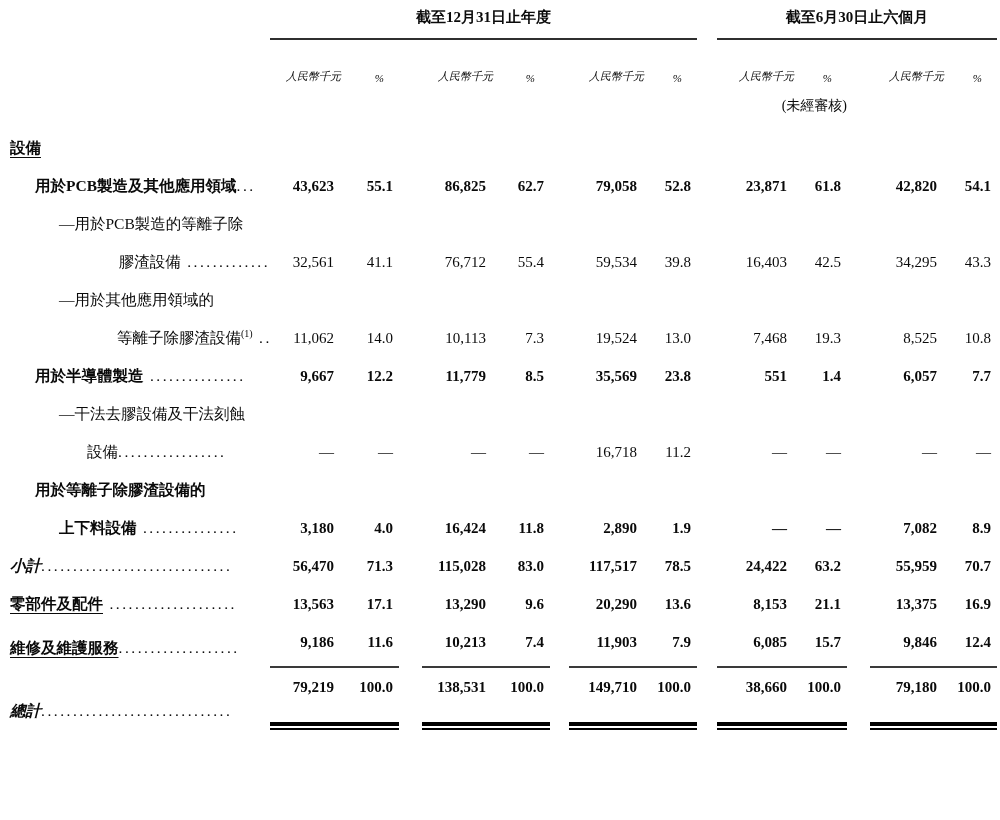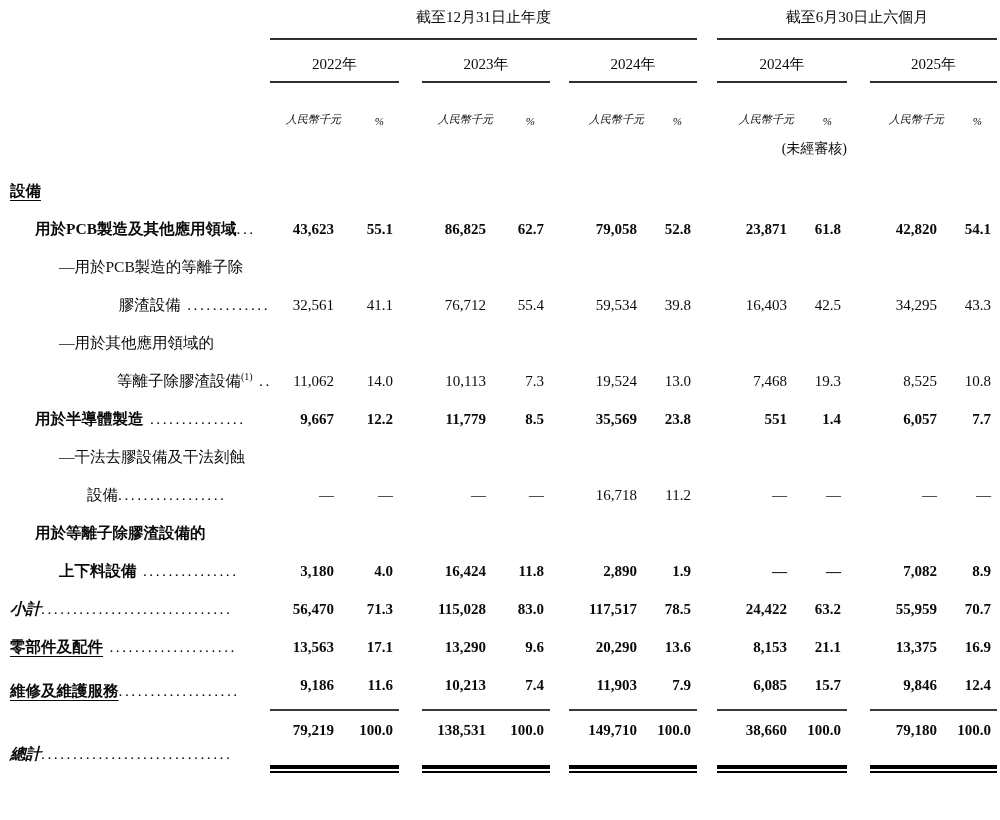--- a/index.html
+++ b/index.html
@@ -6,21 +6,21 @@
   body{
     width:1000px;height:820px;overflow:hidden;
     font-family:"Liberation Serif","DejaVu Serif",serif;
     color:#0a0a0a;
   }
   .page{width:1000px;height:820px;box-sizing:border-box;padding:4px 0 0 2px;}
   table{border-collapse:collapse;table-layout:fixed;width:995px;}
   th,td{margin:0;padding:0;}
 
   
-  thead th{font-weight:normal;vertical-align:bottom;white-space:nowrap;}
+  thead th{font-weight:bold;vertical-align:bottom;white-space:nowrap;}
   th.period{
     font-size:15px;text-align:center;
     padding:4px 0 11px 0;
     border-bottom:2px solid #2f2f2f;
   }
   tr.year-row th.year{
     font-size:15px;text-align:center;
     padding:15px 0 7px 0;
     border-bottom:2px solid #2f2f2f;
   }
@@ -90,32 +90,20 @@
       <col style="width:75px">
         <col style="width:52px">
     </colgroup>
     <thead>
       <tr>
         <th></th>
         <th class="period" colspan="8">截至12月31日止年度</th>
         <th class="gap"></th>
         <th class="period" colspan="5">截至6月30日止六個月</th>
       </tr>
-      <tr class="year-row">
-        <th></th>
-        <th class="year" colspan="2">2022年</th>
-        <th class="gap"></th>
-        <th class="year" colspan="2">2023年</th>
-        <th class="gap"></th>
-        <th class="year" colspan="2">2024年</th>
-        <th class="gap"></th>
-        <th class="year" colspan="2">2024年</th>
-        <th class="gap"></th>
-        <th class="year" colspan="2">2025年</th>
-      </tr>
       <tr class="colhead-row">
         <th></th>
         <th class="amt">人民幣千元</th>
         <th class="pcth">%</th>
         <th class="gap"></th>
         <th class="amt">人民幣千元</th>
         <th class="pcth">%</th>
         <th class="gap"></th>
         <th class="amt">人民幣千元</th>
         <th class="pcth">%</th>

